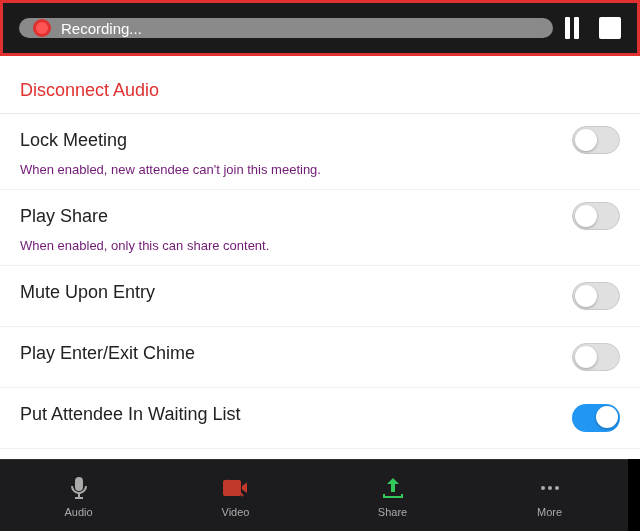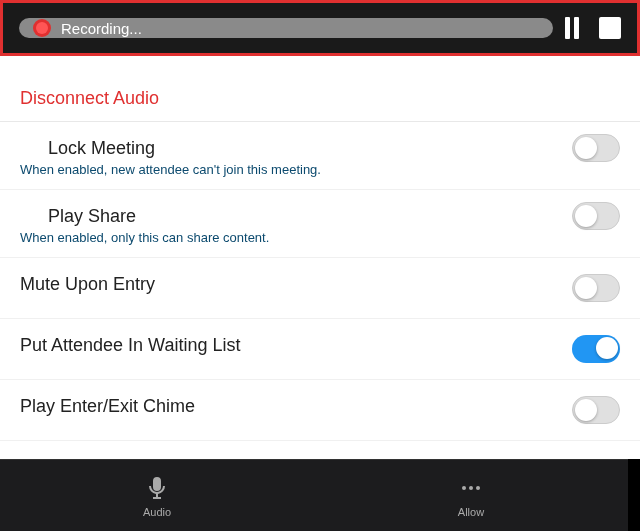--- a/index.html
+++ b/index.html
@@ -98,21 +98,21 @@
       top: 56px;
       left: 0;
       right: 0;
       bottom: 72px;
       background: #fff;
       overflow-y: auto;
     }
 
     
     .disconnect-audio {
-      padding: 32px 20px 12px;
+      padding: 24px 20px 12px;
       border-bottom: 1px solid #e8e8e8;
     }
 
     .disconnect-audio-text {
       color: #e03030;
       font-size: 18px;
       font-weight: 400;
     }
 
     
@@ -129,33 +129,32 @@
 
     .setting-item-with-desc {
       padding: 12px 20px;
       border-bottom: 1px solid #f0f0f0;
     }
 
     .setting-item-with-desc .setting-row {
       display: flex;
       align-items: center;
       justify-content: space-between;
-      margin-left: 28px;
     }
 
     .setting-label {
       font-size: 18px;
       color: #222;
       font-weight: 400;
     }
 
     .setting-desc {
       font-size: 13px;
-      color: #0c4a6e;
-      margin-top: 0;
+      color: #701a75;
+      margin-top: 8px;
     }
 
     
     .toggle {
       width: 48px;
       height: 28px;
       border-radius: 14px;
       position: relative;
       flex-shrink: 0;
       cursor: pointer;
@@ -301,29 +300,29 @@
     </div>
 
     <div class="setting-item">
       <span class="setting-label">Mute Upon Entry</span>
       <div class="toggle toggle-off">
         <div class="toggle-knob"></div>
       </div>
     </div>
 
     <div class="setting-item">
+      <span class="setting-label">Play Enter/Exit Chime</span>
+      <div class="toggle toggle-off">
+        <div class="toggle-knob"></div>
+      </div>
+    </div>
+
+    <div class="setting-item">
       <span class="setting-label">Put Attendee In Waiting List</span>
       <div class="toggle toggle-on">
-        <div class="toggle-knob"></div>
-      </div>
-    </div>
-
-    <div class="setting-item">
-      <span class="setting-label">Play Enter/Exit Chime</span>
-      <div class="toggle toggle-off">
         <div class="toggle-knob"></div>
       </div>
     </div>
 
     <div class="chat-row">
       <span class="setting-label">Allow Attendees Chat To:</span>
       <div class="chat-value">
         <span>Everyone</span>
         <span class="chevron">›</span>
       </div>
@@ -336,27 +335,44 @@
 
   <div class="tab-item">
     <div class="tab-icon">
       <svg width="24" height="24" viewBox="0 0 24 24">
         <path d="M12 1a4 4 0 0 1 4 4v6a4 4 0 0 1-8 0V5a4 4 0 0 1 4-4zm-6 9a6 6 0 0 0 12 0h2a8 8 0 0 1-7 7.93V21h3v2H8v-2h3v-3.07A8 8 0 0 1 4 10h2z"></path>
       </svg>
     </div>
     <span class="tab-label">Audio</span>
   </div>
 
-
+  <div class="tab-item">
+    <div class="tab-icon">
+      <svg width="26" height="24" viewBox="0 0 26 24">
+        <path d="M16 4H2a2 2 0 0 0-2 2v12a2 2 0 0 0 2 2h14a2 2 0 0 0 2-2V6a2 2 0 0 0-2-2zm8 2.5l-5 3.5v3.5l5 3.5V6.5z" fill="#c0392b"></path>
+        <line x1="4" y1="4" x2="20" y2="20" stroke="#c0392b" stroke-width="2"></line>
+      </svg>
+    </div>
+    <span class="tab-label">Video</span>
+  </div>
+
+  <div class="tab-item tab-share">
+    <div class="tab-icon">
+      <svg width="24" height="24" viewBox="0 0 24 24">
+        <path d="M12 2l6 6h-4v8h-4V8H6l6-6zM2 18v4h20v-4h-2v2H4v-2H2z" fill="#34c759"></path>
+      </svg>
+    </div>
+    <span class="tab-label">Share</span>
+  </div>
 
 
   <div class="tab-item">
     <div class="tab-icon">
       <svg width="24" height="24" viewBox="0 0 24 24">
         <circle cx="5" cy="12" r="2"></circle>
         <circle cx="12" cy="12" r="2"></circle>
         <circle cx="19" cy="12" r="2"></circle>
       </svg>
     </div>
-    <span class="tab-label">Allow</span>
+    <span class="tab-label">More</span>
   </div>
 
 </div>
 
 </body></html>

